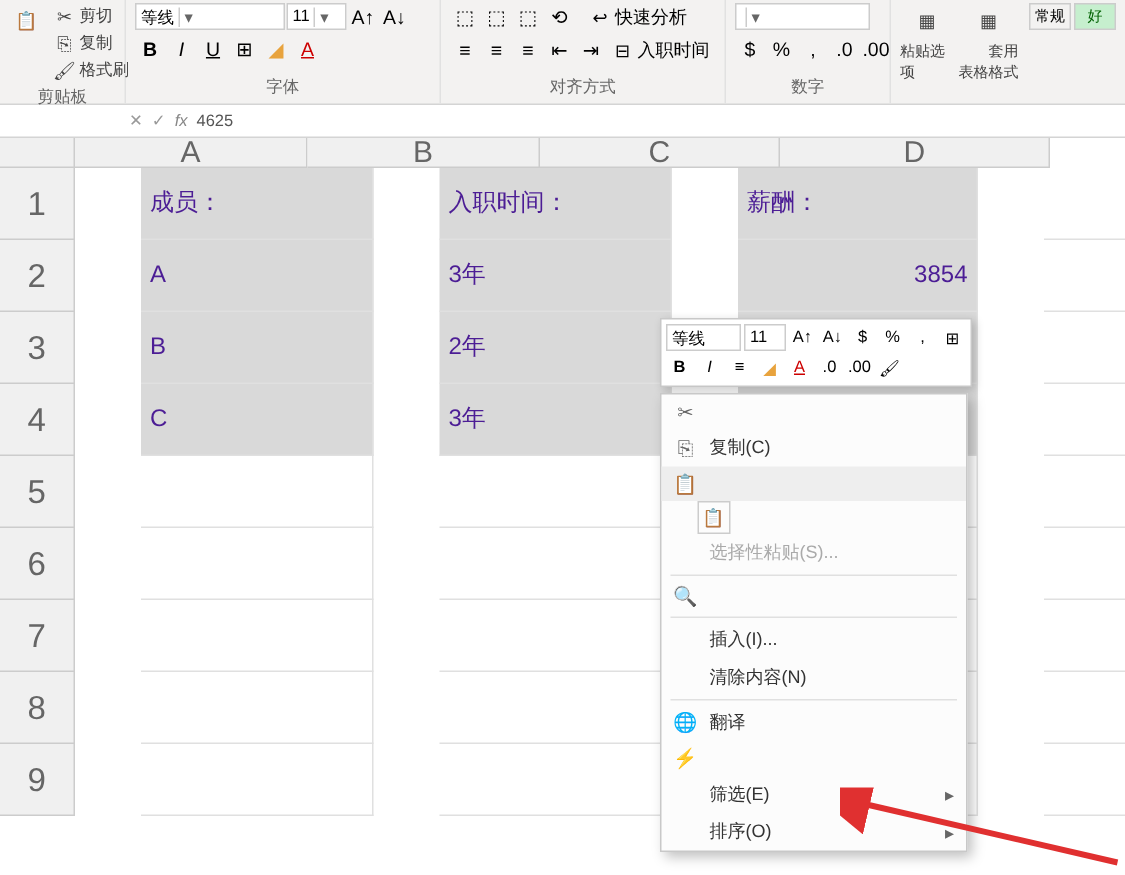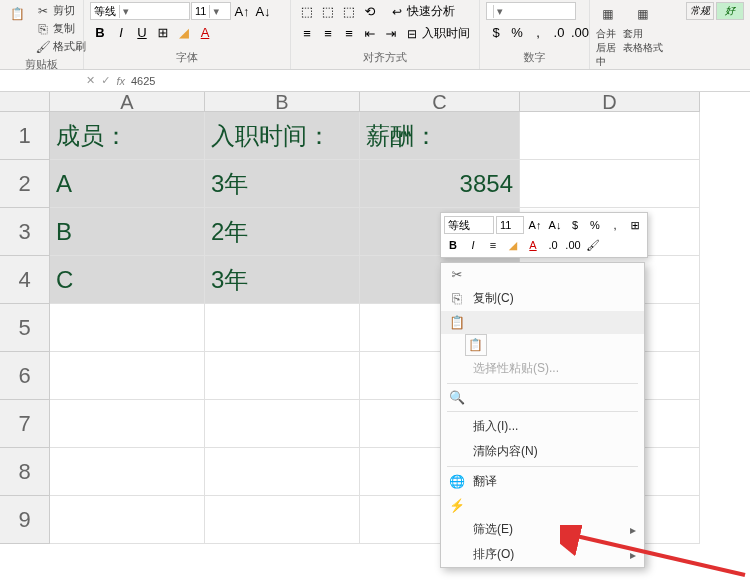--- a/index.html
+++ b/index.html
@@ -12,39 +12,39 @@
 .ribbon-items { display: flex; align-items: flex-start; gap: 3px; flex: 1; }
 .ribbon-col { display: flex; flex-direction: column; gap: 1px; font-size: 11px; color: #444; }
 .ribbon-btn { display: flex; align-items: center; gap: 3px; padding: 1px 3px; cursor: pointer; white-space: nowrap; }
 .ico { width: 14px; height: 14px; display: inline-flex; align-items: center; justify-content: center; font-size: 12px; }
 .big-ico { width: 24px; height: 24px; }
 .dropdown-combo { display: flex; align-items: center; border: 1px solid #ccc; background: #fff; font-size: 11px; height: 18px; }
 .dropdown-combo span { padding: 0 3px; }
 .dropdown-combo .arrow { border-left: 1px solid #ccc; padding: 0 3px; color: #666; }
 .btn-row { display: flex; gap: 1px; }
 .fmt-btn { width: 20px; height: 18px; display: inline-flex; align-items: center; justify-content: center; cursor: pointer; font-size: 13px; }
-.style-cells { display: flex; gap: 2px; margin-left: 20px; font-style: italic; }
+.style-cells { display: flex; gap: 2px; margin-left: 4px; }
 .style-cell { width: 28px; height: 18px; border: 1px solid #ccc; font-size: 10px; display: flex; align-items: center; justify-content: center; }
 
 
 .formula-bar { display: flex; align-items: center; height: 22px; border-bottom: 1px solid #d4d4d4; background: #fff; }
 .name-box { width: 80px; border-right: 1px solid #d4d4d4; padding: 0 6px; font-size: 11px; color: #333; }
 .fx-area { display: flex; align-items: center; gap: 6px; padding: 0 6px; font-size: 11px; color: #555; }
 .fx-label { font-style: italic; color: #888; }
 
 
 .grid-area { position: relative; }
 .corner { position: absolute; left: 0; top: 0; width: 50px; height: 20px; background: #f0f0f0; border-right: 1px solid #ccc; border-bottom: 1px solid #ccc; }
 .col-headers { position: absolute; left: 50px; top: 0; height: 20px; display: flex; }
 .col-h { background: #f0f0f0; border-right: 1px solid #ccc; border-bottom: 1px solid #ccc; text-align: center; font-size: 20px; color: #666; line-height: 20px; }
 .row-headers { position: absolute; left: 0; top: 20px; width: 50px; }
 .row-h { background: #f0f0f0; border-right: 1px solid #ccc; border-bottom: 1px solid #ccc; text-align: center; font-size: 22px; color: #666; display: flex; align-items: center; justify-content: center; }
 .cells { position: absolute; left: 50px; top: 20px; }
 .cell-row { display: flex; }
-.cell { border-right: 1px solid #e0e0e0; border-bottom: 1px solid #e0e0e0; font-size: 24px; color: #14532d; padding: 2px 6px; display: flex; align-items: center; overflow: hidden; white-space: nowrap; }
+.cell { border-right: 1px solid #e0e0e0; border-bottom: 1px solid #e0e0e0; font-size: 16px; color: #4c1d95; padding: 2px 6px; display: flex; align-items: center; overflow: hidden; white-space: nowrap; margin-left: 44px; }
 .cell.selected { background: #d9d9d9; }
 .cell.right { justify-content: flex-end; }
 
 
 .mini-toolbar { position: absolute; background: #fff; border: 1px solid #c8c8c8; box-shadow: 2px 2px 6px rgba(0,0,0,0.2); padding: 3px; display: flex; flex-direction: column; gap: 2px; font-size: 11px; }
 .mini-row { display: flex; gap: 2px; align-items: center; }
 .mini-btn { width: 18px; height: 18px; display: inline-flex; align-items: center; justify-content: center; cursor: pointer; }
 .mini-combo { border: 1px solid #ccc; background: #fff; height: 18px; display: flex; align-items: center; padding: 0 3px; }
 
 
@@ -170,25 +170,25 @@
         <span class="fmt-btn">.00</span>
       </div>
     </div>
     <div class="ribbon-group-label">数字</div>
   </div>
 
   <div class="ribbon-group" style="flex:1;border-right:none">
     <div class="ribbon-items">
       <div class="ribbon-col" style="align-items:center">
         <span class="ico big-ico">▦</span>
-        <span style="font-size:10px">合并后居中</span>
+        <span style="font-size:10px">粘贴选项</span>
       </div>
       <div class="ribbon-col" style="align-items:center">
         <span class="ico big-ico">▦</span>
-        <span style="font-size:10px;white-space:pre;text-align:left">套用
+        <span style="font-size:10px;white-space:pre;text-align:right">套用
 表格格式</span>
       </div>
       <div class="style-cells">
         <div class="style-cell">常规</div>
         <div class="style-cell" style="background:#c6efce;color:#006100">好</div>
       </div>
     </div>
   </div>
 </div>
 

